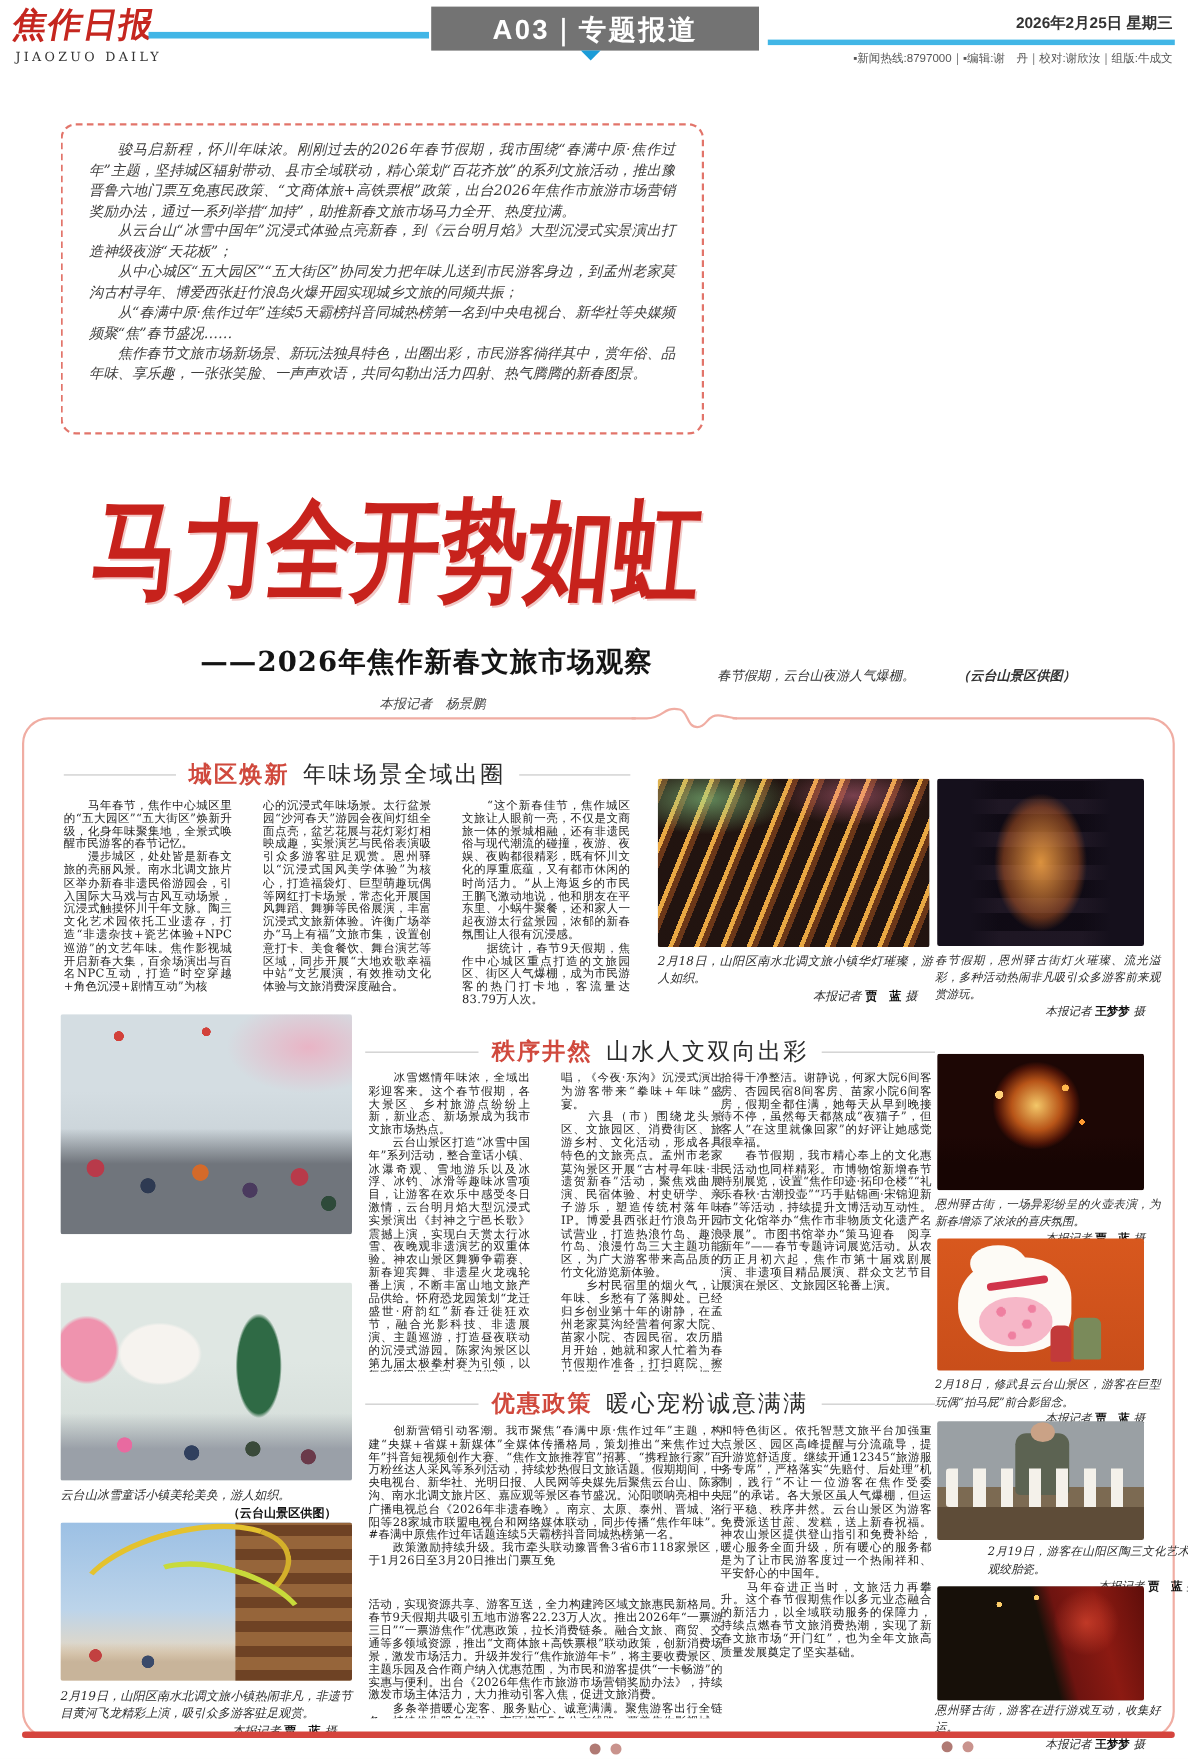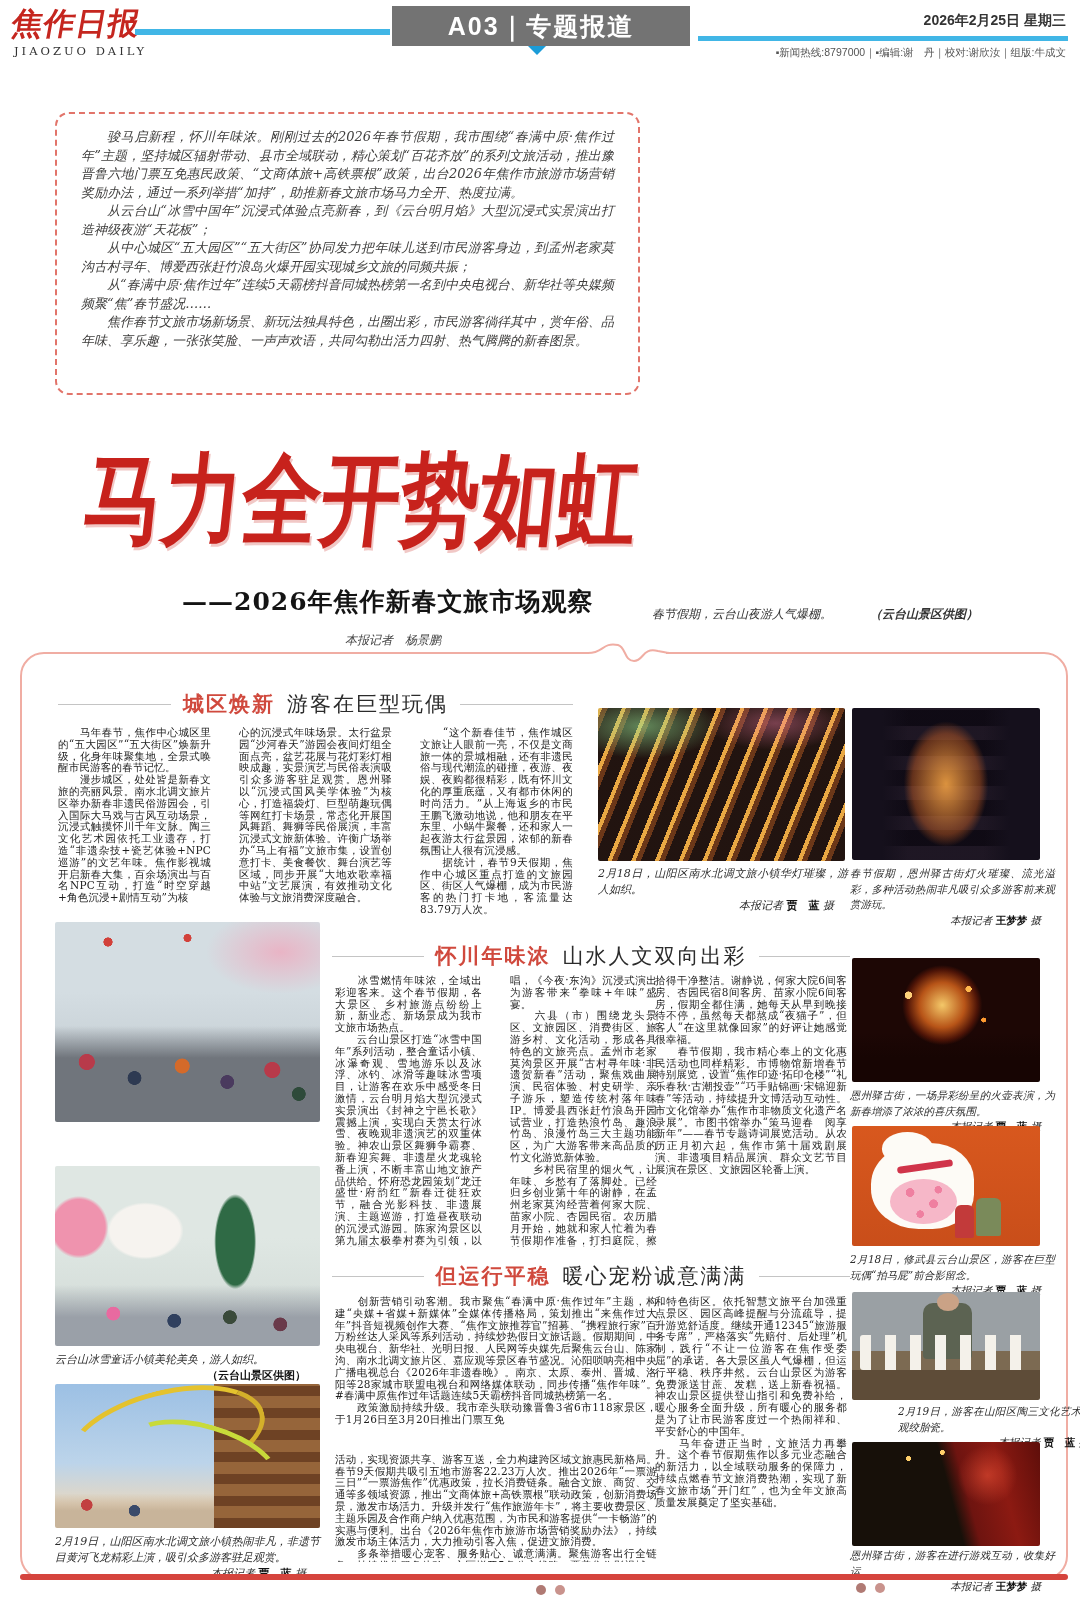--- a/index.html
+++ b/index.html
@@ -192,21 +192,21 @@
 
   <div class="frame"></div>
   <svg class="notch" width="96" height="26">
     <rect x="4" y="11" width="88" height="5" fill="#ffffff"></rect>
     <path d="M0,13 H14 C30,13 28,2 44,5 C52,7 50,21 60,21 C70,21 68,7 84,11 C90,12 92,13 96,13" fill="none" stroke="#f0ada3" stroke-width="2"></path>
   </svg>
 
   <div class="sec-head" style="left:58px;top:690px;width:515px;">
     <i class="ln"></i>
     <span class="tag">城区焕新</span>
-    <span class="ttl">游客在巨型玩偶</span>
+    <span class="ttl">年味场景全域出圈</span>
     <i class="ln"></i>
   </div>
   <div class="cols" style="left:58px;top:727px;width:515px;height:188px;">
     <div class="col">　　马年春节，焦作中心城区里的“五大园区”“五大街区”焕新升级，化身年味聚集地，全景式唤醒市民游客的春节记忆。
 　　漫步城区，处处皆是新春文旅的亮丽风景。南水北调文旅片区举办新春非遗民俗游园会，引入国际大马戏与古风互动场景，沉浸式触摸怀川千年文脉。陶三文化艺术园依托工业遗存，打造“非遗杂技+瓷艺体验+NPC巡游”的文艺年味。焦作影视城开启新春大集，百余场演出与百名NPC互动，打造“时空穿越+角色沉浸+剧情互动”为核</div>
     <div class="col">心的沉浸式年味场景。太行盆景园“沙河春天”游园会夜间灯组全面点亮，盆艺花展与花灯彩灯相映成趣，实景演艺与民俗表演吸引众多游客驻足观赏。恩州驿以“沉浸式国风美学体验”为核心，打造福袋灯、巨型萌趣玩偶等网红打卡场景，常态化开展国风舞蹈、舞狮等民俗展演，丰富沉浸式文旅新体验。许衡广场举办“马上有福”文旅市集，设置创意打卡、美食餐饮、舞台演艺等区域，同步开展“大地欢歌幸福中站”文艺展演，有效推动文化体验与文旅消费深度融合。</div>
     <div class="col">　　“这个新春佳节，焦作城区文旅让人眼前一亮，不仅是文商旅一体的景城相融，还有非遗民俗与现代潮流的碰撞，夜游、夜娱、夜购都很精彩，既有怀川文化的厚重底蕴，又有都市休闲的时尚活力。”从上海返乡的市民王鹏飞激动地说，他和朋友在平东里、小蜗牛聚餐，还和家人一起夜游太行盆景园，浓郁的新春氛围让人很有沉浸感。
 　　据统计，春节9天假期，焦作中心城区重点打造的文旅园区、街区人气爆棚，成为市民游客的热门打卡地，客流量达83.79万人次。</div>
   </div>
 
@@ -221,21 +221,21 @@
   <div id="phB" class="ph" style="left:852px;top:708px;width:188px;height:152px;"></div>
   <div class="cap cap-sm" style="left:850px;top:866px;width:205px;">
     <span>春节假期，恩州驿古街灯火璀璨、流光溢彩，多种活动热闹非凡吸引众多游客前来观赏游玩。</span>
     <span class="cred">
       <span>本报记者</span> <b>王梦梦</b> <span>摄</span>
     </span>
   </div>
 
   <div class="sec-head" style="left:332px;top:942px;width:518px;">
     <i class="ln"></i>
-    <span class="tag">怀川年味浓</span>
+    <span class="tag">秩序井然</span>
     <span class="ttl">山水人文双向出彩</span>
     <i class="ln"></i>
   </div>
   <div class="cols" style="left:335px;top:975px;width:322px;height:272px;">
     <div class="col">　　冰雪燃情年味浓，全域出彩迎客来。这个春节假期，各大景区、乡村旅游点纷纷上新，新业态、新场景成为我市文旅市场热点。
 　　云台山景区打造“冰雪中国年”系列活动，整合童话小镇、冰瀑奇观、雪地游乐以及冰浮、冰钓、冰滑等趣味冰雪项目，让游客在欢乐中感受冬日激情，云台明月焰大型沉浸式实景演出《封神之宁邑长歌》震撼上演，实现白天赏太行冰雪、夜晚观非遗演艺的双重体验。神农山景区舞狮争霸赛、新春迎宾舞、非遗星火龙魂轮番上演，不断丰富山地文旅产品供给。怀府恐龙园策划“龙迁盛世·府韵红”新春迁徙狂欢节，融合光影科技、非遗展演、主题巡游，打造昼夜联动的沉浸式游园。陈家沟景区以第九届太极拳村赛为引领，以舞狮等民俗表演、豫剧演</div>
     <div class="col">唱，《今夜·东沟》沉浸式演出为游客带来“拳味+年味”盛宴。
 　　六县（市）围绕龙头景区、文旅园区、消费街区、旅游乡村、文化活动，形成各具特色的文旅亮点。孟州市老家莫沟景区开展“古村寻年味·非遗贺新春”活动，聚焦戏曲展演、民宿体验、村史研学、亲子游乐，塑造传统村落年味IP。博爱县西张赶竹浪岛开园试营业，打造热浪竹岛、趣浪竹岛、浪漫竹岛三大主题功能区，为广大游客带来高品质的竹文化游览新体验。
 　　乡村民宿里的烟火气，让年味、乡愁有了落脚处。已经归乡创业第十年的谢静，在孟州老家莫沟经营着何家大院、苗家小院、杏园民宿。农历腊月开始，她就和家人忙着为春节假期作准备，打扫庭院、擦拭门窗、备足农家食材，把每一间客房收</div>
   </div>
@@ -257,21 +257,21 @@
   </div>
   <div class="cap" style="left:55px;top:1534px;width:265px;">
     <span>2月19日，山阳区南水北调文旅小镇热闹非凡，非遗节目黄河飞龙精彩上演，吸引众多游客驻足观赏。</span>
     <span class="cred">
       <span>本报记者</span> <b>贾　蓝</b> <span>摄</span>
     </span>
   </div>
 
   <div class="sec-head" style="left:332px;top:1262px;width:518px;">
     <i class="ln"></i>
-    <span class="tag">但运行平稳</span>
+    <span class="tag">优惠政策</span>
     <span class="ttl">暖心宠粉诚意满满</span>
     <i class="ln"></i>
   </div>
   <div class="cols" style="left:335px;top:1296px;width:322px;height:266px;flex-direction:column;">
     <div class="col">　　创新营销引动客潮。我市聚焦“春满中原·焦作过年”主题，构建“央媒+省媒+新媒体”全媒体传播格局，策划推出“来焦作过大年”抖音短视频创作大赛、“焦作文旅推荐官”招募、“携程旅行家”百万粉丝达人采风等系列活动，持续炒热假日文旅话题。假期期间，中央电视台、新华社、光明日报、人民网等央媒先后聚焦云台山、陈家沟、南水北调文旅片区、嘉应观等景区春节盛况。沁阳唢呐亮相中央广播电视总台《2026年非遗春晚》。南京、太原、泰州、晋城、洛阳等28家城市联盟电视台和网络媒体联动，同步传播“焦作年味”。#春满中原焦作过年话题连续5天霸榜抖音同城热榜第一名。
 　　政策激励持续升级。我市牵头联动豫晋鲁3省6市118家景区，于1月26日至3月20日推出门票互免</div>
     <div class="col">活动，实现资源共享、游客互送，全力构建跨区域文旅惠民新格局。春节9天假期共吸引五地市游客22.23万人次。推出2026年“一票游三日”“一票游焦作”优惠政策，拉长消费链条。融合文旅、商贸、交通等多领域资源，推出“文商体旅+高铁票根”联动政策，创新消费场景，激发市场活力。升级并发行“焦作旅游年卡”，将主要收费景区、主题乐园及合作商户纳入优惠范围，为市民和游客提供“一卡畅游”的实惠与便利。出台《2026年焦作市旅游市场营销奖励办法》，持续激发市场主体活力，大力推动引客入焦，促进文旅消费。
 　　多条举措暖心宠客、服务贴心、诚意满满。聚焦游客出行全链条，持续优化服务体验。市区增开5条公交线路，覆盖焦作影视城、太行盆景园、恩州驿等旅游景区、文旅园区</div>
   </div>
   <div class="col1" style="left:655px;top:1296px;width:192px;height:266px;">和特色街区。依托智慧文旅平台加强重点景区、园区高峰提醒与分流疏导，提升游览舒适度。继续开通12345“旅游服务专席”，严格落实“先赔付、后处理”机制，践行“不让一位游客在焦作受委屈”的承诺。各大景区虽人气爆棚，但运行平稳、秩序井然。云台山景区为游客免费派送甘蔗、发糕，送上新春祝福。神农山景区提供登山指引和免费补给，暖心服务全面升级，所有暖心的服务都是为了让市民游客度过一个热闹祥和、平安舒心的中国年。

